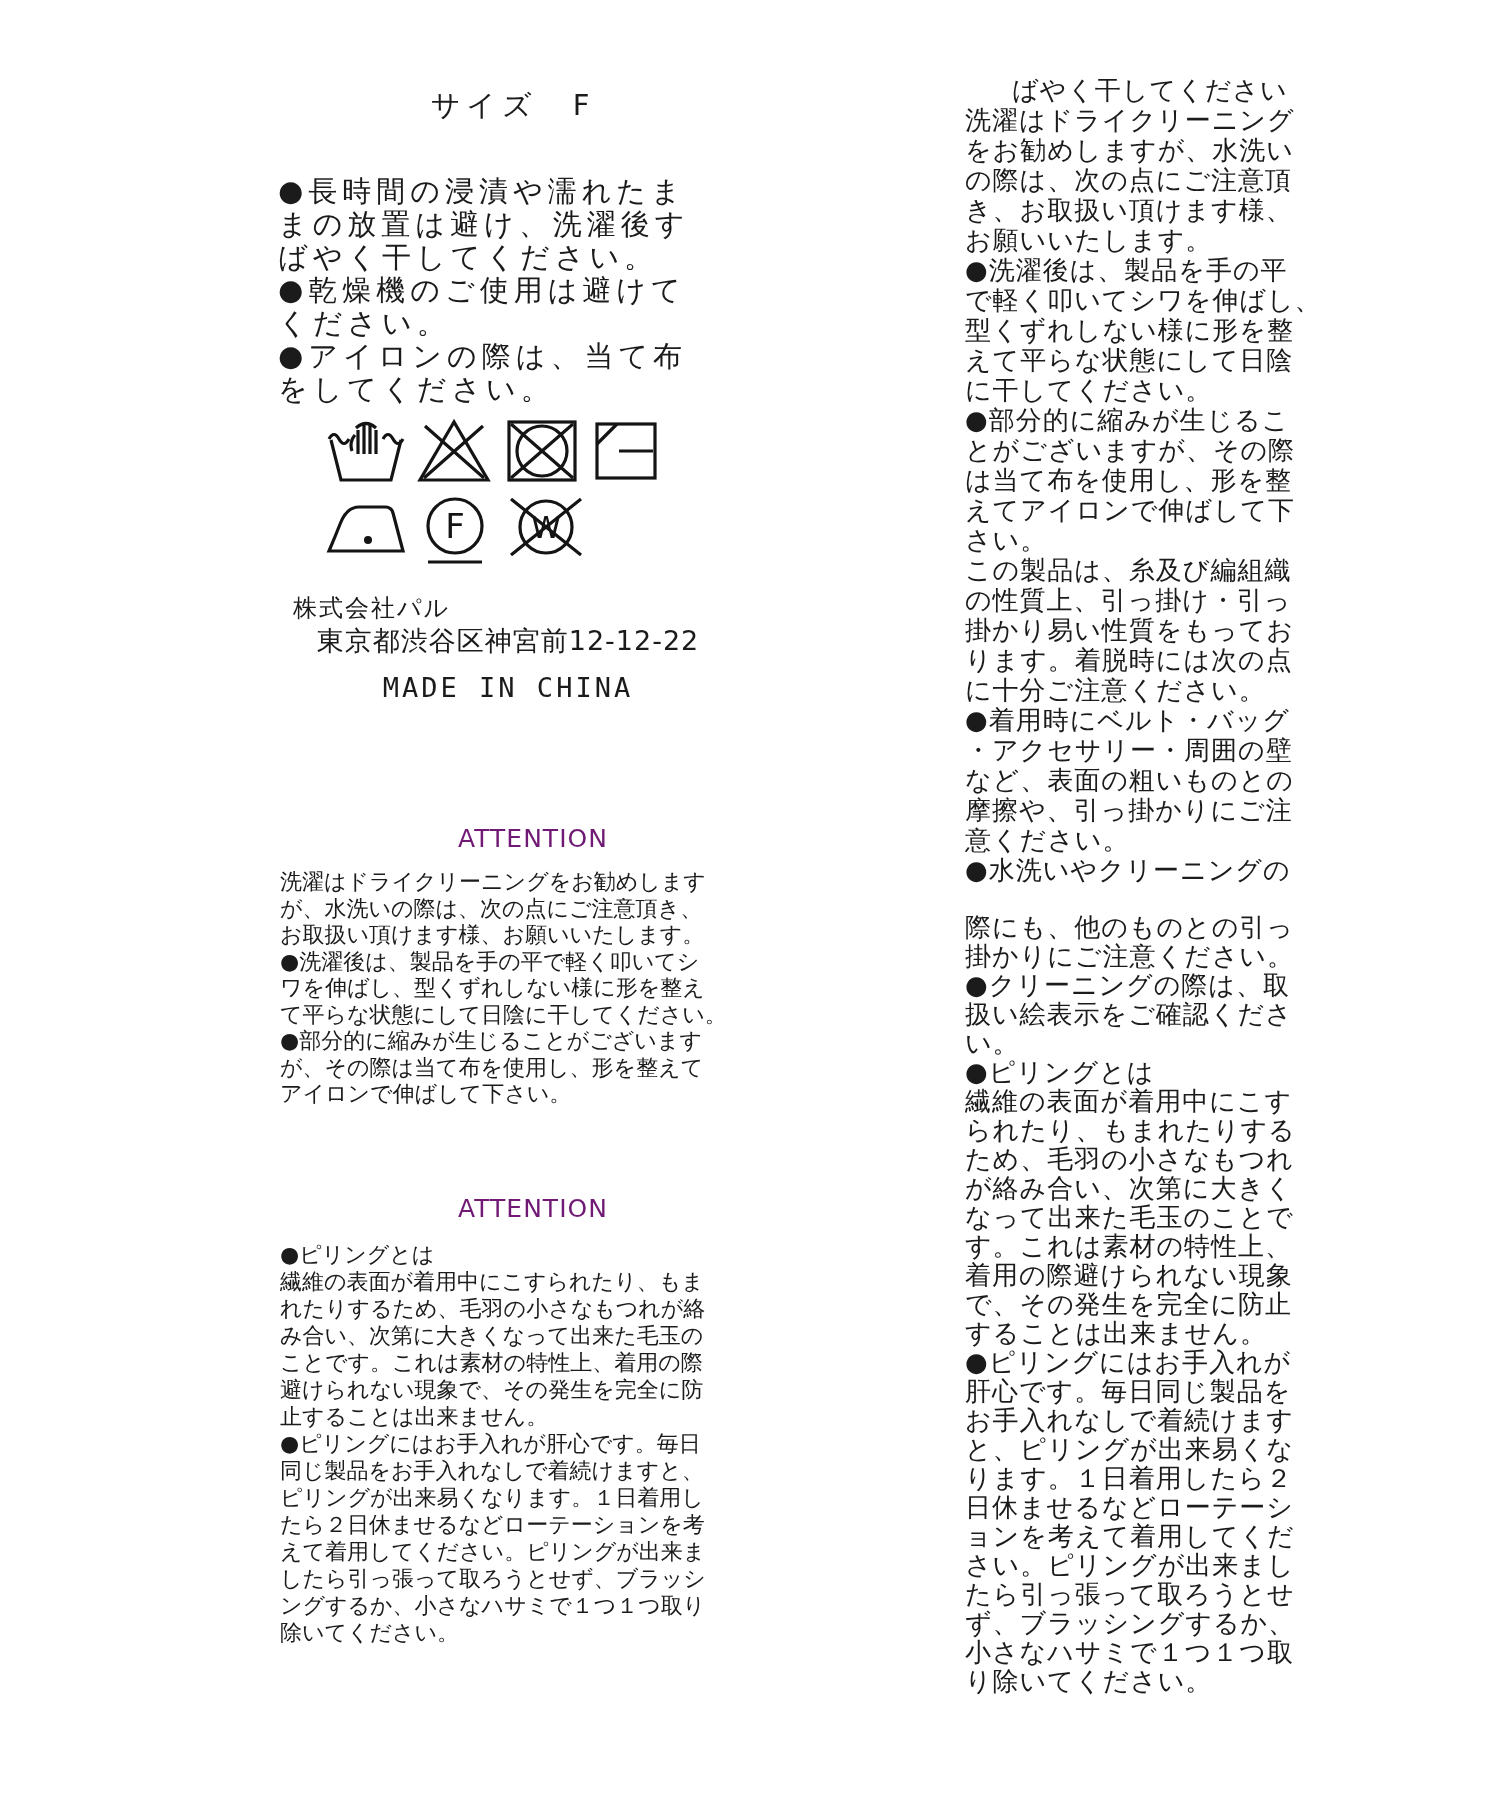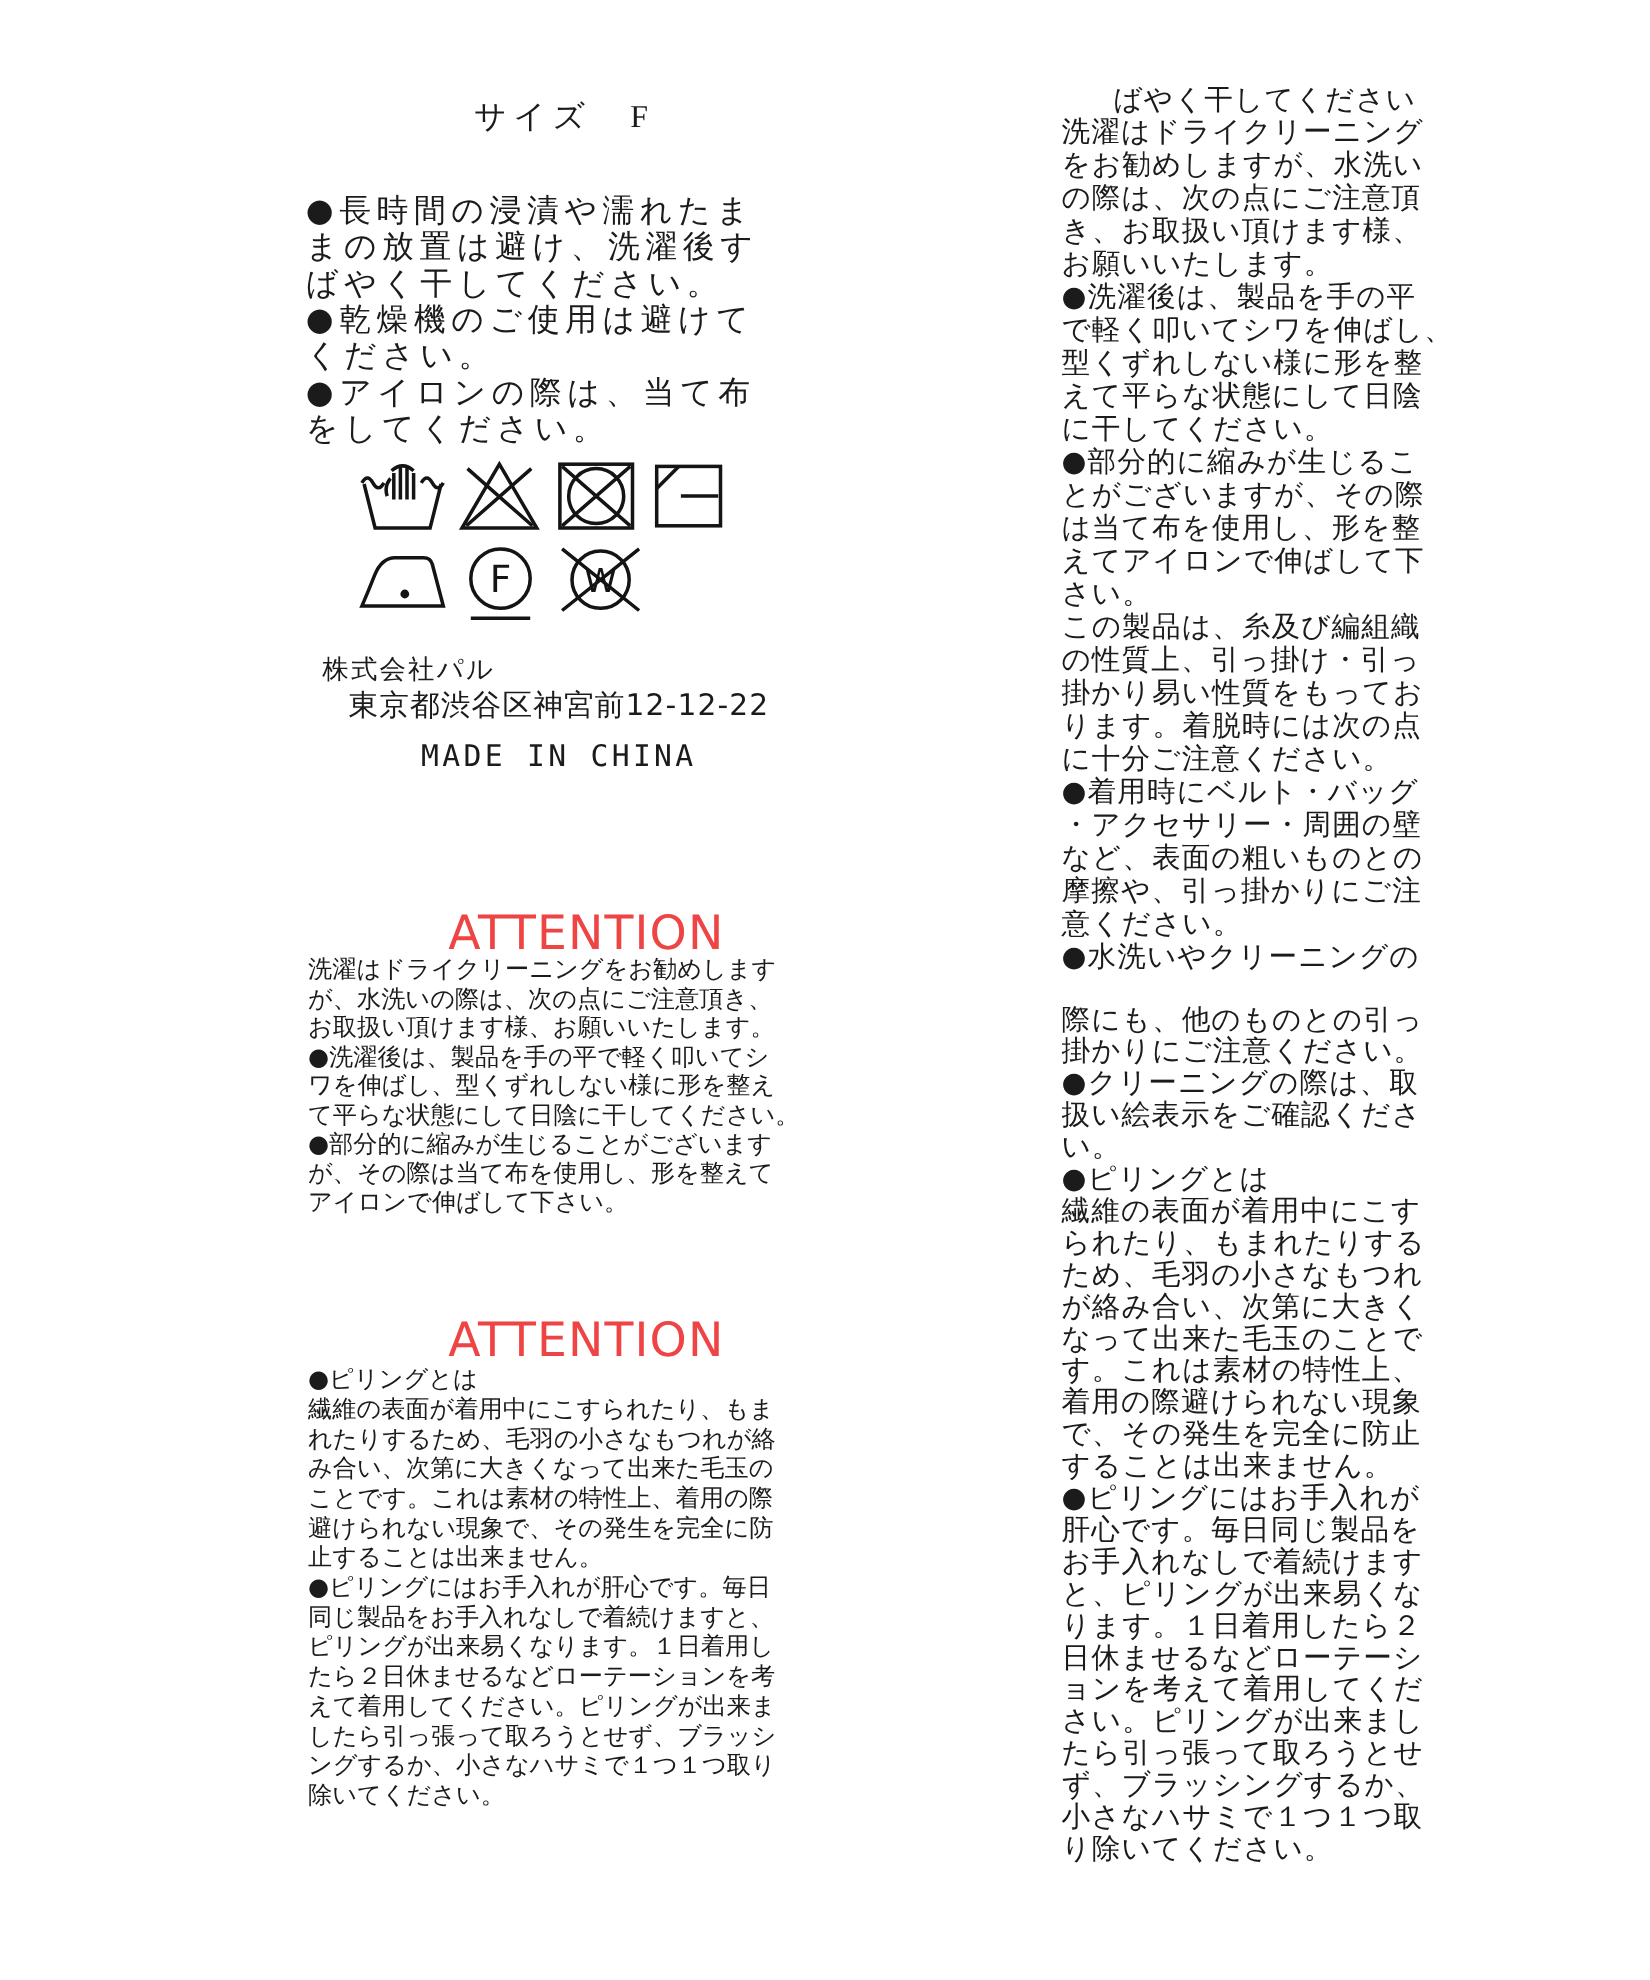--- a/index.html
+++ b/index.html
@@ -4,34 +4,34 @@
 <style>
   html,body { margin:0; padding:0; background:#ffffff; }
   .page {
     position:relative; width:1500px; height:1800px; background:#ffffff;
     font-family:"DejaVu Sans", sans-serif; color:#1b1b1b; overflow:hidden;
   }
   .abs { position:absolute; }
   .pre { white-space:pre; }
 
   
-  .size-line     { left:278px; top:86px;  width:430px; text-align:center; font-size:29px; letter-spacing:6px; padding-left:20px;font-family:Liberation Serif, serif; }
+  .size-line     { left:278px; top:86px;  width:430px; text-align:center; font-size:29px; letter-spacing:6px; padding-left:20px; }
   .material-line { left:278px; top:128px; width:430px; text-align:center; font-size:29px; letter-spacing:5px; padding-left:20px; }
   .care-notes    { left:278px; top:175px; font-size:29px; line-height:33px; letter-spacing:5px; }
 
   .symbols-row1  { left:326px; top:418px; display:flex; gap:10px; align-items:flex-end; }
   .symbols-row2  { left:326px; top:496px; display:flex; gap:17px; align-items:flex-start; }
   .symbols-row1 svg, .symbols-row2 svg { display:block; }
 
   .company { left:278px; top:592px; width:430px; text-align:left; font-size:24px; letter-spacing:2px; padding-left:15px; }
   .address { left:278px; top:623px; width:430px; text-align:center; font-size:27px; letter-spacing:1px; padding-left:15px; }
   .origin  { left:278px; top:672px; width:430px; text-align:center; font-size:27px; letter-spacing:3px; padding-left:15px;
              font-family:"DejaVu Sans Mono", monospace; }
 
-  .attn-title  { left:278px; top:824px;  width:430px; text-align:center; font-size:43px; letter-spacing:1px; padding-left:40px; color:#ef4444; }
+  .attn-title  { left:278px; top:824px;  width:430px; text-align:center; font-size:25px; letter-spacing:1px; padding-left:40px; color:#701a75; }
   .attn-title2 { top:1194px; }
   .attn-body1  { left:280px; top:869px;  font-size:22px; line-height:26.5px; }
   .attn-body2  { left:280px; top:1241px; font-size:22px; line-height:27px; }
 
   
   .r-heading { left:965px; top:73px;  font-size:26px; letter-spacing:1px; padding-left:47px; }
   .r-part1   { left:965px; top:105px; font-size:26px; line-height:30px; letter-spacing:1px; }
   .r-part2   { left:965px; top:913px; font-size:26px; line-height:29px; letter-spacing:1px; }
 
   .icon-stroke { stroke:#141414; stroke-width:3.2; fill:none; }

